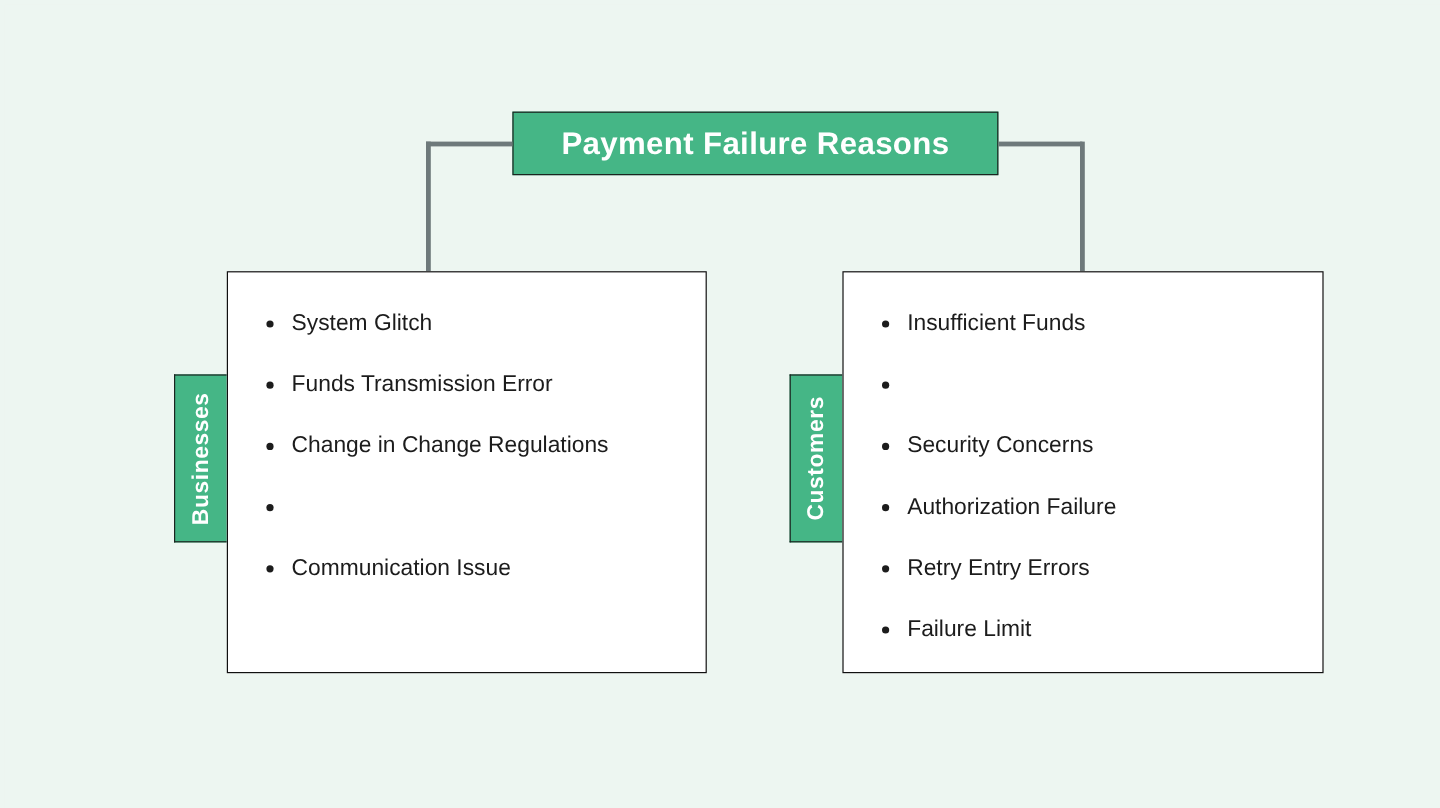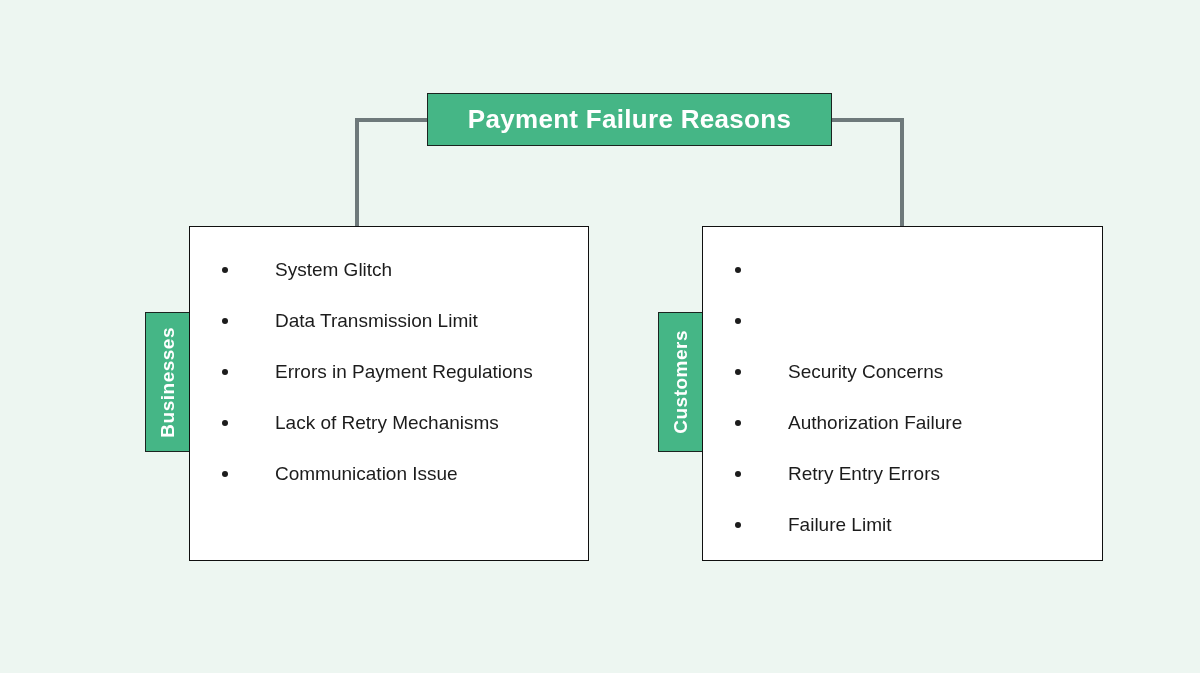--- a/index.html
+++ b/index.html
@@ -70,21 +70,20 @@
   .reason-list {
     list-style: none;
     padding-top: 15px;
   }
   .reason-item {
     height: 51px;
     display: flex;
     align-items: center;
     font-size: 19px;
     color: var(--text);
-    gap: 32px;
   }
   .bullet-dot {
     flex: 0 0 auto;
     width: 6px; height: 6px;
     border-radius: 50%;
     background: var(--text);
     margin-left: 26px;
     margin-right: 13px;
   }
 </style>
@@ -106,44 +105,44 @@
     <span class="tab-label">Businesses</span>
   </div>
   <div class="group-box left">
     <ul class="reason-list">
         <li class="reason-item">
           <span class="bullet-dot"></span>
           <span>System Glitch</span>
         </li>
         <li class="reason-item">
           <span class="bullet-dot"></span>
-          <span>Data Transmission Limit</span>
+          <span>Funds Transmission Error</span>
         </li>
         <li class="reason-item">
           <span class="bullet-dot"></span>
-          <span>Errors in Payment Regulations</span>
+          <span>Change in Change Regulations</span>
         </li>
         <li class="reason-item">
           <span class="bullet-dot"></span>
-          <span>Lack of Retry Mechanisms</span>
         </li>
         <li class="reason-item">
           <span class="bullet-dot"></span>
           <span>Communication Issue</span>
         </li>
       </ul>
   </div>
 
   <div class="group-tab right">
     <span class="tab-label">Customers</span>
   </div>
   <div class="group-box right">
     <ul class="reason-list">
         <li class="reason-item">
           <span class="bullet-dot"></span>
+          <span>Insufficient Funds</span>
         </li>
         <li class="reason-item">
           <span class="bullet-dot"></span>
         </li>
         <li class="reason-item">
           <span class="bullet-dot"></span>
           <span>Security Concerns</span>
         </li>
         <li class="reason-item">
           <span class="bullet-dot"></span>

